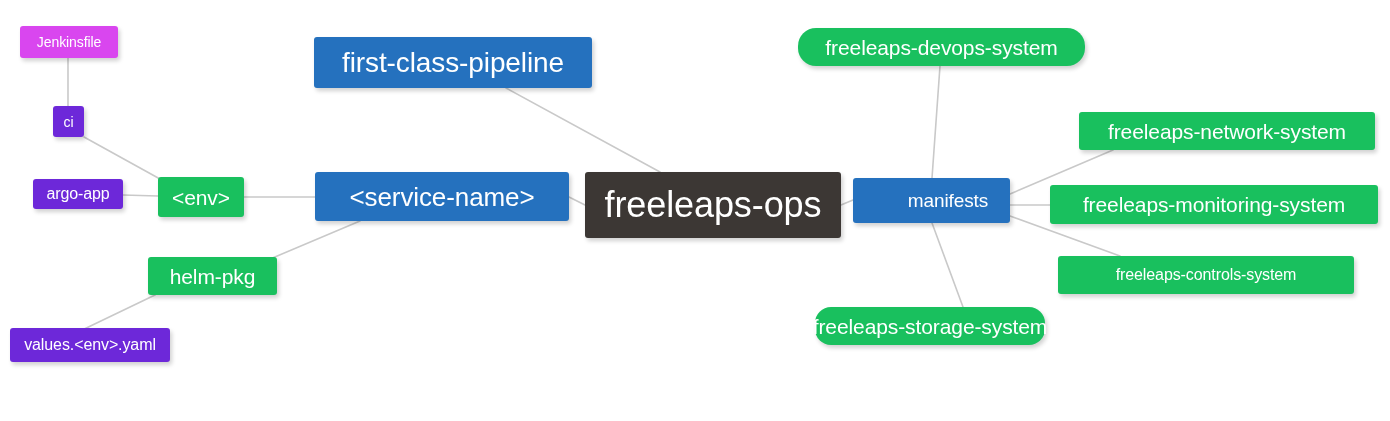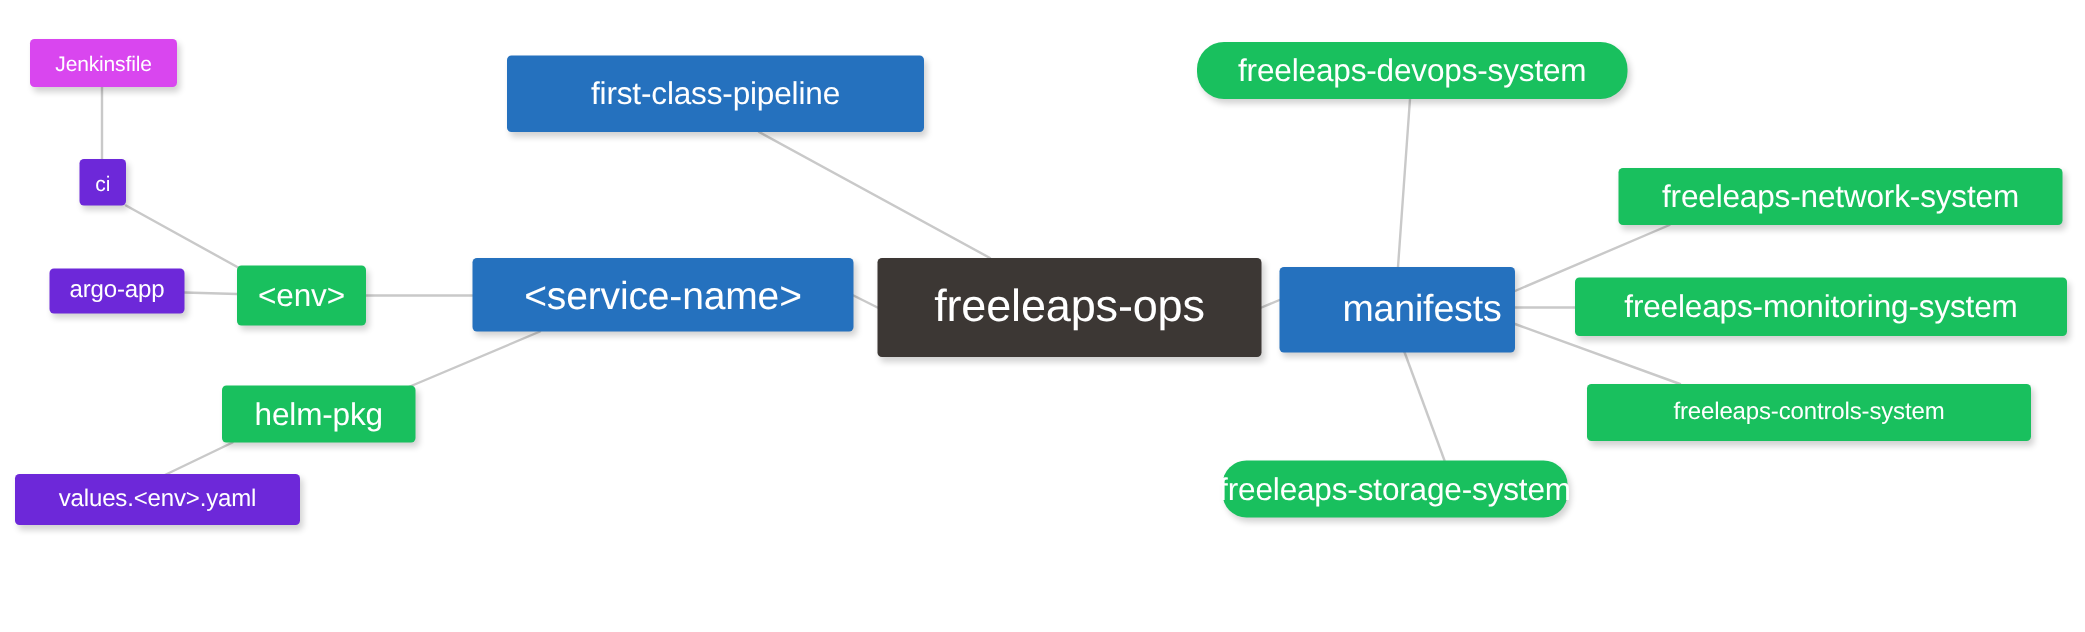--- a/index.html
+++ b/index.html
@@ -61,29 +61,29 @@
       <line x1="158" y1="196" x2="123" y2="195" stroke="#c9c9c9" stroke-width="1.6" stroke-linecap="round"></line>
       <line x1="68" y1="106" x2="68" y2="58" stroke="#c9c9c9" stroke-width="1.6" stroke-linecap="round"></line>
       <line x1="155" y1="295" x2="78" y2="332" stroke="#c9c9c9" stroke-width="1.6" stroke-linecap="round"></line>
       <line x1="932" y1="178" x2="940" y2="66" stroke="#c9c9c9" stroke-width="1.6" stroke-linecap="round"></line>
       <line x1="1010" y1="194" x2="1113" y2="150" stroke="#c9c9c9" stroke-width="1.6" stroke-linecap="round"></line>
       <line x1="1010" y1="205" x2="1050" y2="205" stroke="#c9c9c9" stroke-width="1.6" stroke-linecap="round"></line>
       <line x1="1010" y1="216" x2="1120" y2="256" stroke="#c9c9c9" stroke-width="1.6" stroke-linecap="round"></line>
       <line x1="932" y1="223" x2="963" y2="307" stroke="#c9c9c9" stroke-width="1.6" stroke-linecap="round"></line>
     </svg>
   <div id="node-layer">
-      <div class="node n-root" style="left: 585px; top: 172px; width: 256px; height: 66px; font-size: 30px;">freeleaps-ops</div>
+      <div class="node n-root" style="left: 585px; top: 172px; width: 256px; height: 66px; font-size: 36px;">freeleaps-ops</div>
       <div class="node n-blue" style="left: 315px; top: 172px; width: 254px; height: 49px; font-size: 26px;">&lt;service-name&gt;</div>
-      <div class="node n-blue" style="left: 314px; top: 37px; width: 278px; height: 51px; font-size: 21px; margin-left: 24px;">first-class-pipeline</div>
-      <div class="node n-blue" style="left: 853px; top: 178px; width: 157px; height: 57px; font-size: 25px; padding-left: 33px;">manifests</div>
+      <div class="node n-blue" style="left: 314px; top: 37px; width: 278px; height: 51px; font-size: 28px;">first-class-pipeline</div>
+      <div class="node n-blue" style="left: 853px; top: 178px; width: 157px; height: 45px; font-size: 19px; padding-left: 33px;">manifests</div>
       <div class="node n-green" style="left: 158px; top: 177px; width: 86px; height: 40px; font-size: 21px;">&lt;env&gt;</div>
       <div class="node n-green" style="left: 148px; top: 257px; width: 129px; height: 38px; font-size: 21px;">helm-pkg</div>
       <div class="node n-red" style="left: 53px; top: 106px; width: 31px; height: 31px; font-size: 14px;">ci</div>
       <div class="node n-red" style="left: 33px; top: 179px; width: 90px; height: 30px; font-size: 16px;">argo-app</div>
       <div class="node n-amber" style="left: 20px; top: 26px; width: 98px; height: 32px; font-size: 14px;">Jenkinsfile</div>
-      <div class="node n-red" style="left: 10px; top: 316px; width: 190px; height: 34px; font-size: 16px;">values.&lt;env&gt;.yaml</div>
+      <div class="node n-red" style="left: 10px; top: 328px; width: 160px; height: 34px; font-size: 16px;">values.&lt;env&gt;.yaml</div>
       <div class="node n-green" style="left: 798px; top: 28px; width: 287px; height: 38px; font-size: 21px; border-radius: 18px;">freeleaps-devops-system</div>
       <div class="node n-green" style="left: 1054px; top: 112px; width: 296px; height: 38px; font-size: 21px; margin-left: 25px;">freeleaps-network-system</div>
       <div class="node n-green" style="left: 1050px; top: 185px; width: 328px; height: 39px; font-size: 21px;">freeleaps-monitoring-system</div>
       <div class="node n-green" style="left: 1058px; top: 256px; width: 296px; height: 38px; font-size: 16px;">freeleaps-controls-system</div>
       <div class="node n-green" style="left: 815px; top: 307px; width: 230px; height: 38px; font-size: 21px; border-radius: 16px;">freeleaps-storage-system</div>
     </div>
 </div>
 
 </body></html>

